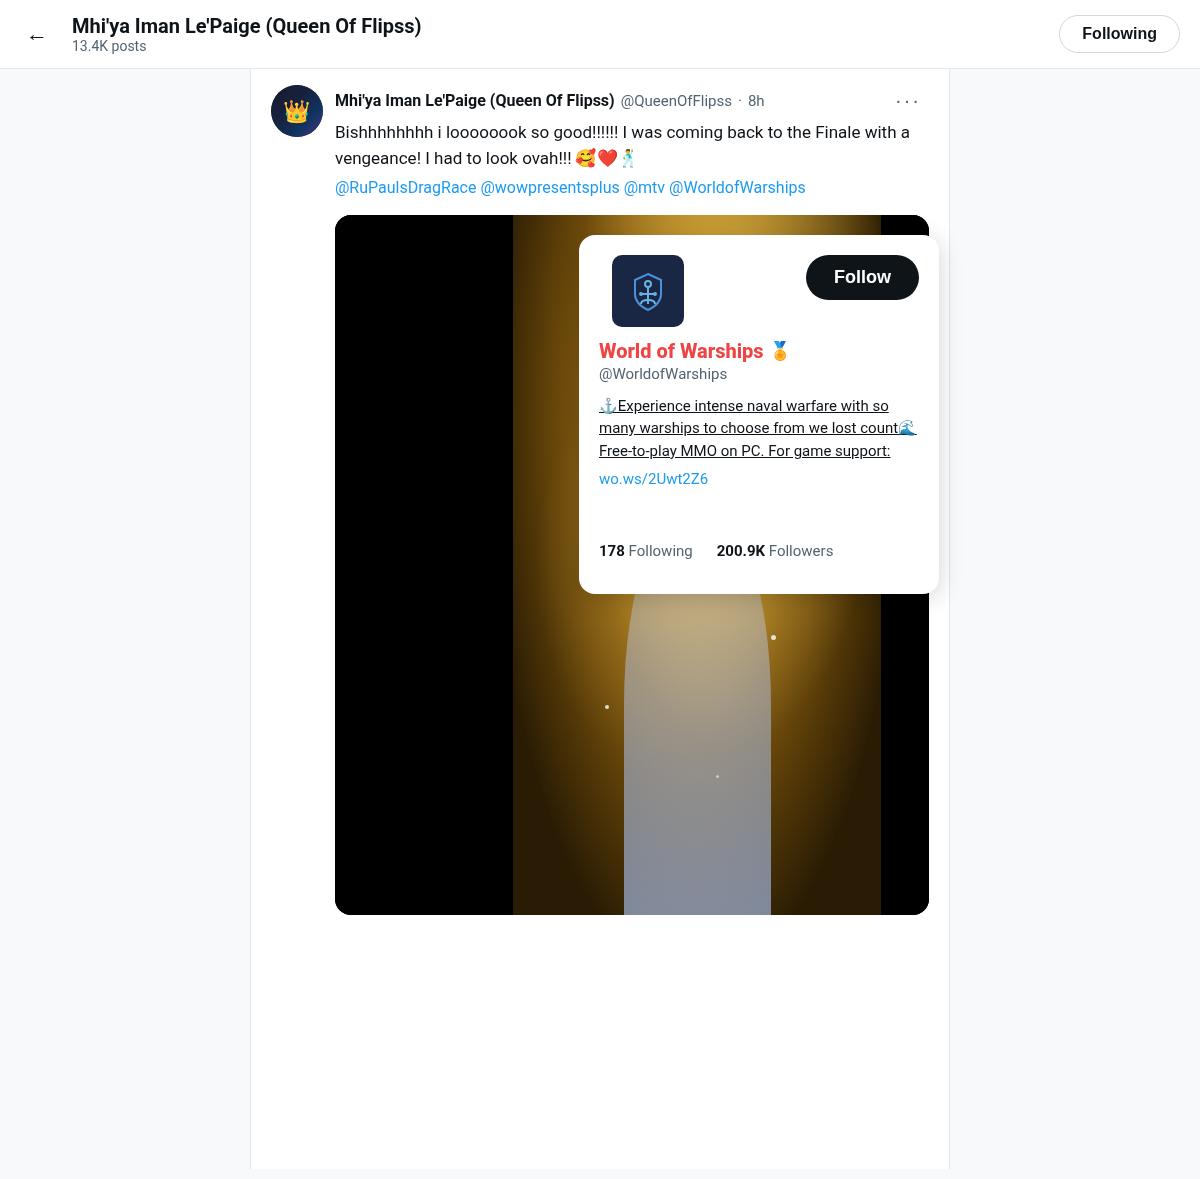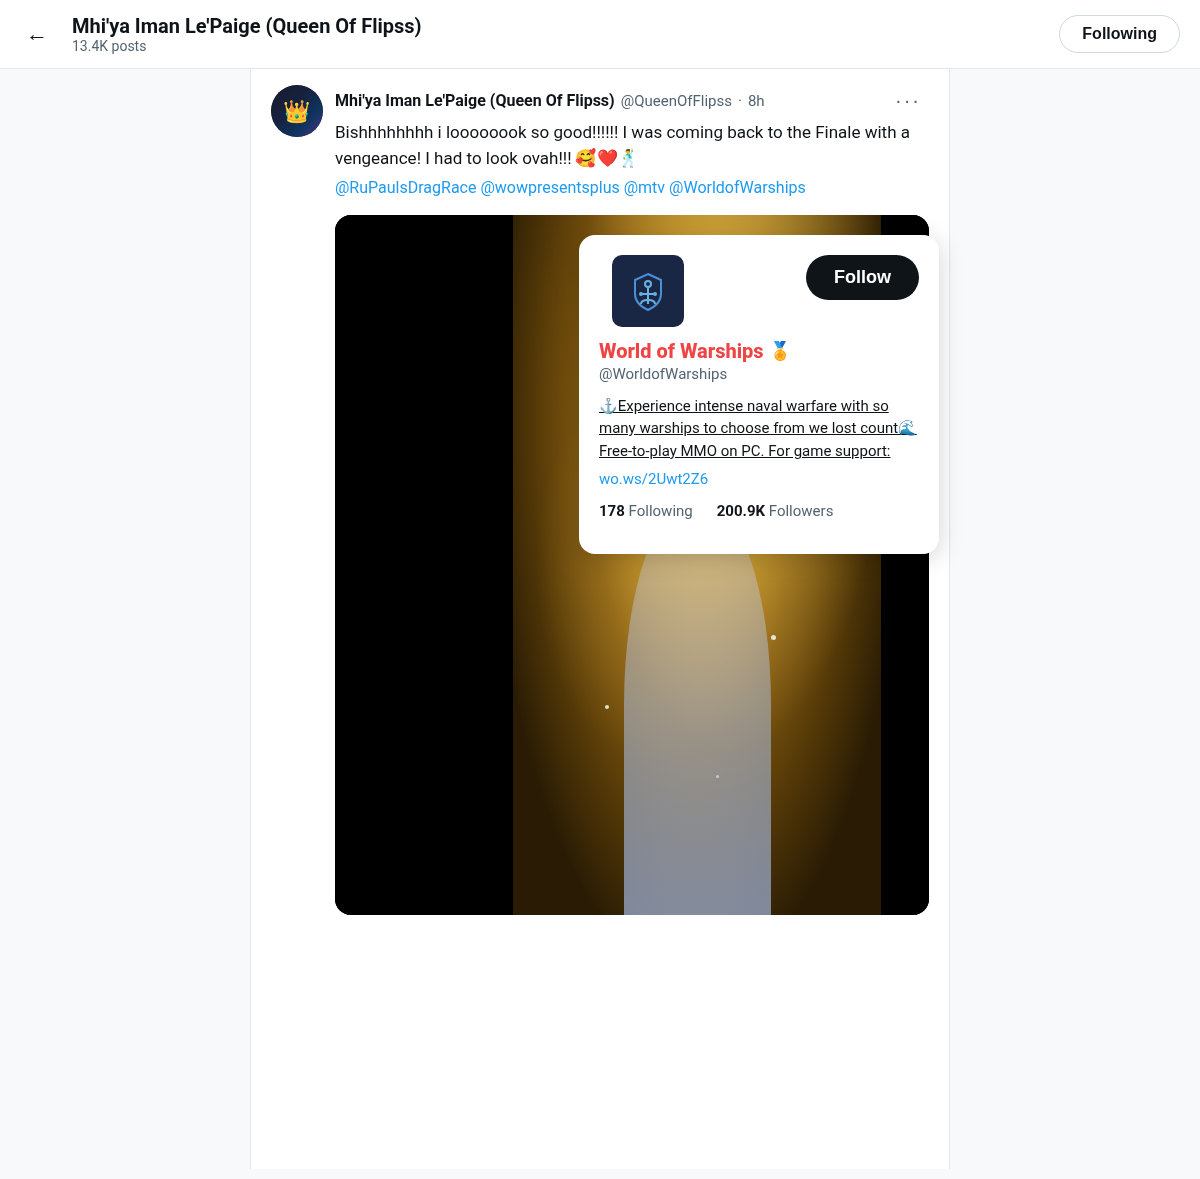--- a/index.html
+++ b/index.html
@@ -264,20 +264,21 @@
       margin-bottom: 14px;
     }
     .wow-stats {
       display: flex;
       gap: 24px;
       margin-bottom: 14px;
     }
     .wow-stat {
       font-size: 15px;
       color: #536471;
+      margin-top: 40px;
     }
     .wow-stat strong {
       color: #0f1419;
       font-weight: 700;
     }
     .followed-by {
       display: flex;
       align-items: center;
       gap: 10px;
       font-size: 14px;

